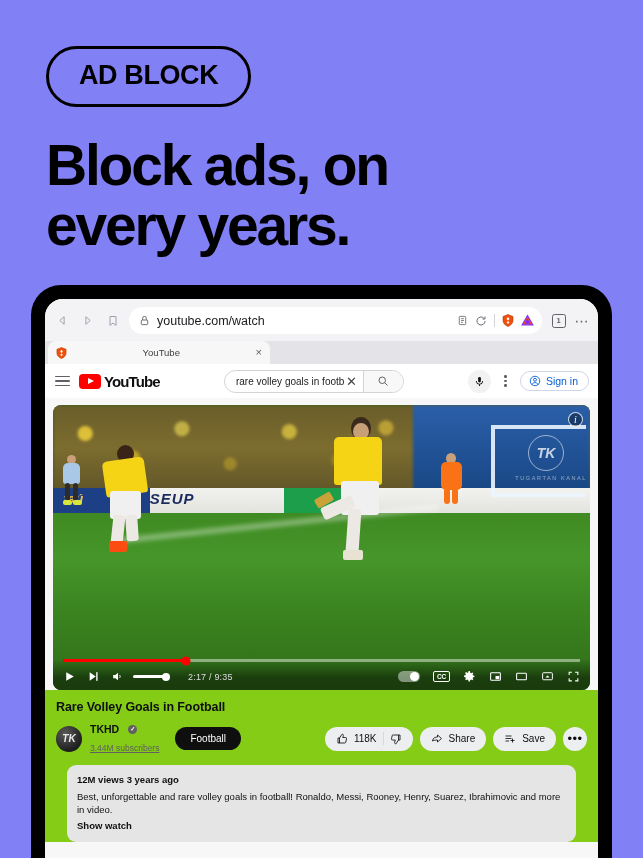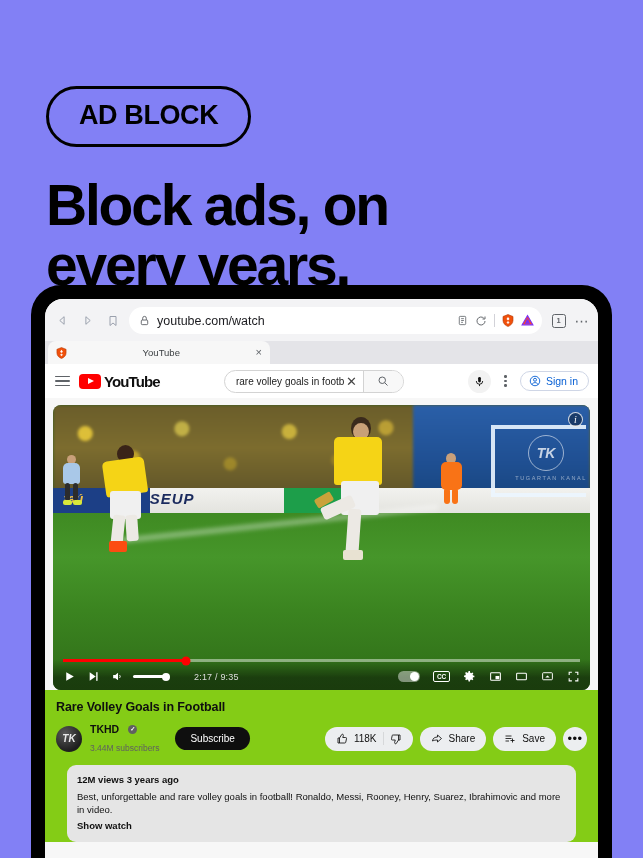--- a/index.html
+++ b/index.html
@@ -24,21 +24,20 @@
   .ad-pill {
     display: inline-block;
     border: 3px solid #000;
     border-radius: 40px;
     padding: 13px 30px 15px 30px;
     font-size: 27px;
     font-weight: bold;
     letter-spacing: -0.4px;
     color: #000;
     line-height: 1;
-    margin-top: 40px;
   }
 
   .headline {
     margin-top: 28px;
     font-size: 57px;
     font-weight: bold;
     line-height: 1.06;
     letter-spacing: -2.2px;
     color: #000;
   }
@@ -383,21 +382,21 @@
     background:#ff0000; transform: translate(-50%,-50%);
   }
   .ctrl-row { display: flex; align-items: center; gap: 11px; color: #fff; }
   .ctrl-right { margin-left: auto; display: flex; align-items: center; gap: 13px; }
 
   .vol-slider {
     width: 34px; height: 3px; background: #fff; position: relative; border-radius: 2px;
     margin-left: -2px;
   }
   .vol-knob { position:absolute; right:-3px; top:50%; width:8px;height:8px;border-radius:50%;background:#fff;transform:translateY(-50%);}
-  .time { font-size: 9px; color: #ddd; letter-spacing: .2px; margin-left: 16px; text-align: right;}
+  .time { font-size: 9px; color: #ddd; letter-spacing: .2px; margin-left: 10px; text-align: right;}
 
   .autoplay {
     width: 22px; height: 11px; border-radius: 7px;
     background: rgba(255,255,255,.45);
     position: relative;
   }
   .autoplay::after {
     content:""; position:absolute; right: 1px; top: 1px;
     width: 9px; height: 9px; border-radius: 50%; background: #fff;
   }
@@ -420,21 +419,21 @@
     display: flex; align-items: center; justify-content: center;
     flex: 0 0 auto;
   }
 
   .ch-text { line-height: 1.2; }
   .ch-name { font-size: 10.5px; font-weight: bold; color: #0f0f0f; display: flex; align-items: center; gap: 9px;}
   .verified {
     width: 9px; height: 9px; border-radius: 50%; background: #606060;
     color: #fff; font-size: 6px; display:flex;align-items:center;justify-content:center;
   }
-  .ch-subs { font-size: 8.5px; color: #606060; margin-top: 15px;}
+  .ch-subs { font-size: 8.5px; color: #606060; margin-top: 15px; text-decoration: underline;}
 
   .subscribe {
     background: #0f0f0f; color: #fff; border-radius: 16px;
     font-size: 10px; font-weight: 500;
     padding: 6px 15px; margin-left: 8px; flex: 0 0 auto;
   }
 
   .actions { margin-left: auto; display: flex; align-items: center; gap: 7px; }
   .pill {
     background: #eceef0; border-radius: 16px; height: 24px;
@@ -737,21 +736,21 @@
 
     <div class="channel-row">
       <span class="avatar">TK</span>
       <span class="ch-text">
         <span class="ch-name">
           <span>TKHD</span>
           <span class="verified">✓</span>
         </span>
         <span class="ch-subs">3.44M subscribers</span>
       </span>
-      <span class="subscribe">Subscribe</span>
+      <span class="subscribe">Football</span>
 
       <span class="actions">
         <span class="pill">
           <span>
             <svg width="12" height="12" viewBox="0 0 24 24" fill="none" stroke="#0f0f0f" stroke-width="1.7">
               <path d="M7 10v10H4V10zM7 10l4.5-7a2 2 0 0 1 3.3 2L13.5 9H19a2 2 0 0 1 2 2.4l-1.5 7A2 2 0 0 1 17.5 20H7"></path>
             </svg>
           </span>
           <span>118K</span>
           <span class="sep"></span>

